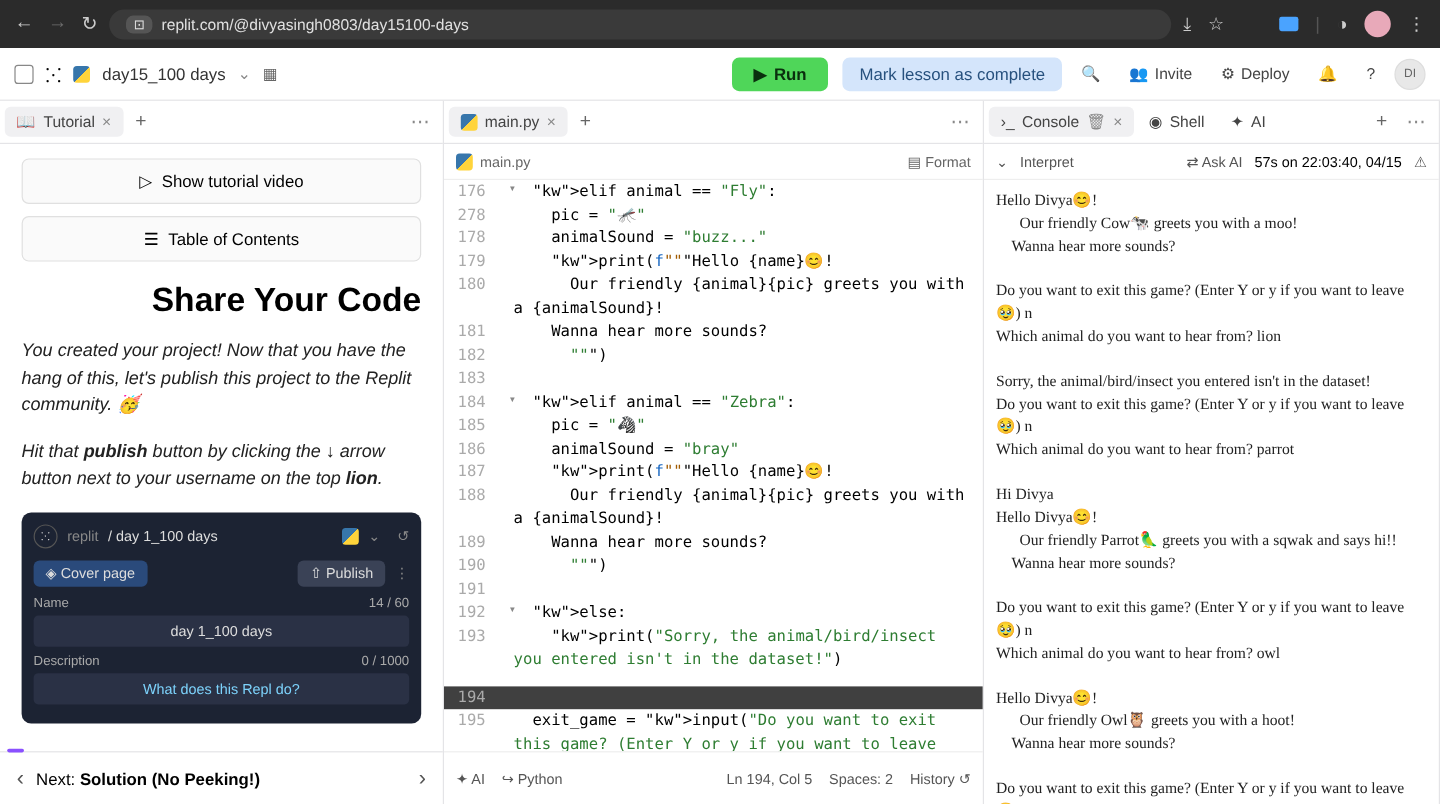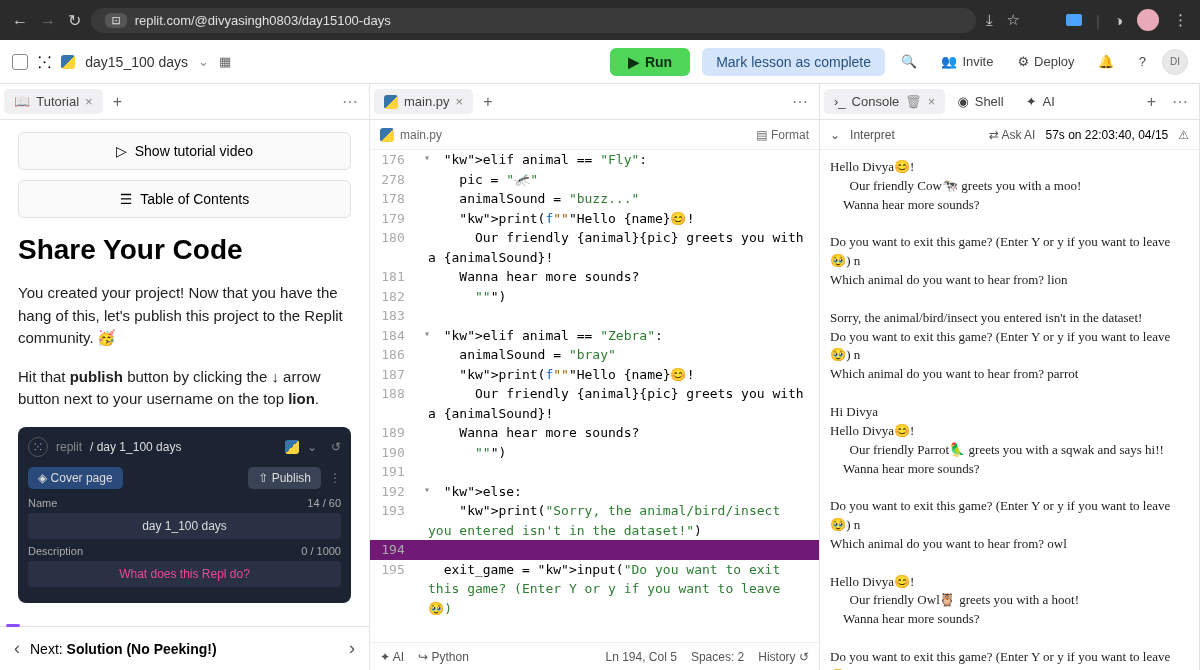--- a/index.html
+++ b/index.html
@@ -30,51 +30,51 @@
 .tab-bar { height: 36px; border-bottom: 1px solid #e4e4e7; display: flex; align-items: center; padding: 0 4px; gap: 2px; }
 .tab { padding: 5px 10px; font-size: 13px; display: flex; align-items: center; gap: 6px; cursor: pointer; border-radius: 5px; color: #444; }
 .tab.active { background: #f0f0f2; }
 .tab .close { color: #888; font-size: 13px; }
 .tab-add { padding: 4px 8px; color: #666; cursor: pointer; font-size: 16px; }
 .tab-bar .spacer { flex: 1; }
 .dots { color: #888; font-size: 16px; padding: 0 6px; cursor: pointer; letter-spacing: 1px; }
 
 .tutorial-body { padding: 12px 18px; overflow-y: auto; flex: 1; }
 .tutorial-btn { width: 100%; padding: 10px; border: 1px solid #e0e0e0; background: #fafafa; border-radius: 6px; margin-bottom: 10px; cursor: pointer; font-size: 14px; display: flex; align-items: center; justify-content: center; gap: 8px; }
-.tutorial-h1 { font-size: 28px; font-weight: 700; margin: 16px 0; }
-.tutorial-p { font-size: 15px; line-height: 1.5; margin-bottom: 16px; color: #222; }
+.tutorial-h1 { font-size: 28px; font-weight: 700; margin: 16px 0; text-align: right; }
+.tutorial-p { font-size: 15px; line-height: 1.5; margin-bottom: 16px; color: #222; font-style: italic; }
 .tutorial-p strong { font-weight: 700; }
 .embed { background: #1c2333; border-radius: 8px; padding: 10px; color: #ddd; font-size: 12px; }
 .embed-header { display: flex; align-items: center; gap: 8px; margin-bottom: 10px; }
 .embed-badge { width: 20px; height: 20px; border-radius: 50%; border: 1px solid #555; display: flex; align-items: center; justify-content: center; font-size: 9px; }
 .embed-path { flex: 1; }
 .embed-row { display: flex; align-items: center; gap: 8px; margin-bottom: 8px; }
 .cover-btn { background: #2a4a7b; padding: 4px 10px; border-radius: 5px; font-size: 12px; }
 .publish-btn { background: #3a4256; padding: 4px 10px; border-radius: 5px; font-size: 12px; }
 .embed-label { display: flex; justify-content: space-between; font-size: 11px; color: #aaa; margin: 6px 0 4px; }
 .embed-input { background: #2a3145; padding: 6px; border-radius: 4px; font-size: 12px; margin-bottom: 6px; text-align: center; }
-.embed-placeholder { color: #ec4899; }
+.embed-placeholder { color: #7dd3fc; }
 
 .next-bar { height: 44px; border-top: 1px solid #e4e4e7; display: flex; align-items: center; padding: 0 14px; gap: 10px; font-size: 14px; position: relative; }
 .next-bar::before { content: ""; position: absolute; top: -3px; left: 6px; width: 14px; height: 3px; background: #8a50ff; border-radius: 2px; }
 .next-bar .chev { font-size: 18px; color: #555; cursor: pointer; }
 
 .editor-sub { height: 30px; border-bottom: 1px solid #eee; display: flex; align-items: center; padding: 0 10px; font-size: 12px; color: #666; gap: 6px; }
 .editor-sub .spacer { flex: 1; }
 .editor-scroll { flex: 1; overflow: hidden; font-family: ui-monospace, "SF Mono", Menlo, monospace; font-size: 13px; line-height: 1.5; }
 .code-line { display: flex; }
 .gutter { width: 58px; text-align: center; padding-right: 12px; color: #aaa; user-select: none; position: relative; }
 .fold { position: absolute; right: -2px; color: #888; font-size: 10px; }
 .code { flex: 1; white-space: pre-wrap; padding-right: 10px; }
-.code-line.hl { background: #701a75; }
+.code-line.hl { background: #404040; margin-top: 12px; }
 .str { color: #2e7d32; }
 .fn { color: #1565c0; }
 .fstr { color: #a05a00; }
 
-.editor-status { height: 28px; border-top: 1px solid #eee; display: flex; align-items: center; padding: 0 10px; font-size: 12px; color: #555; gap: 14px; }
+.editor-status { height: 44px; border-top: 1px solid #eee; display: flex; align-items: center; padding: 0 10px; font-size: 12px; color: #555; gap: 14px; }
 .editor-status .spacer { flex: 1; }
 
 .console-sub { height: 30px; border-bottom: 1px solid #eee; display: flex; align-items: center; padding: 0 10px; font-size: 12px; color: #555; gap: 10px; }
 .console-sub .spacer { flex: 1; }
 .console-body { flex: 1; padding: 8px 10px; font-family: Liberation Serif, serif; font-size: 13px; line-height: 1.45; white-space: pre-wrap; overflow: hidden; color: #222; }
 .py-icon { display: inline-block; width: 14px; height: 14px; background: linear-gradient(135deg, #3776ab 50%, #ffd43b 50%); border-radius: 3px; }
 </style>
 </head>
 <body>
 
@@ -242,20 +242,24 @@
         </div>
         <div class="code-line">
           <div class="gutter">183</div>
           <div class="code"></div>
         </div>
         <div class="code-line">
           <div class="gutter">184<span class="fold">▾</span></div>
           <div class="code">  <span class="&lt;span">"kw"</span>&gt;elif animal == <span class="str">"Zebra"</span>:</div>
         </div>
         <div class="code-line">
+          <div class="gutter">185</div>
+          <div class="code">    pic = <span class="str">"🦓"</span></div>
+        </div>
+        <div class="code-line">
           <div class="gutter">186</div>
           <div class="code">    animalSound = <span class="str">"bray"</span></div>
         </div>
         <div class="code-line">
           <div class="gutter">187</div>
           <div class="code">    <span class="&lt;span">"kw"</span>&gt;print(<span class="fn">f</span><span class="fstr">""</span>"Hello {name}😊!</div>
         </div>
         <div class="code-line">
           <div class="gutter">188</div>
           <div class="code">      Our friendly {animal}{pic} greets you with a {animalSound}!</div>

